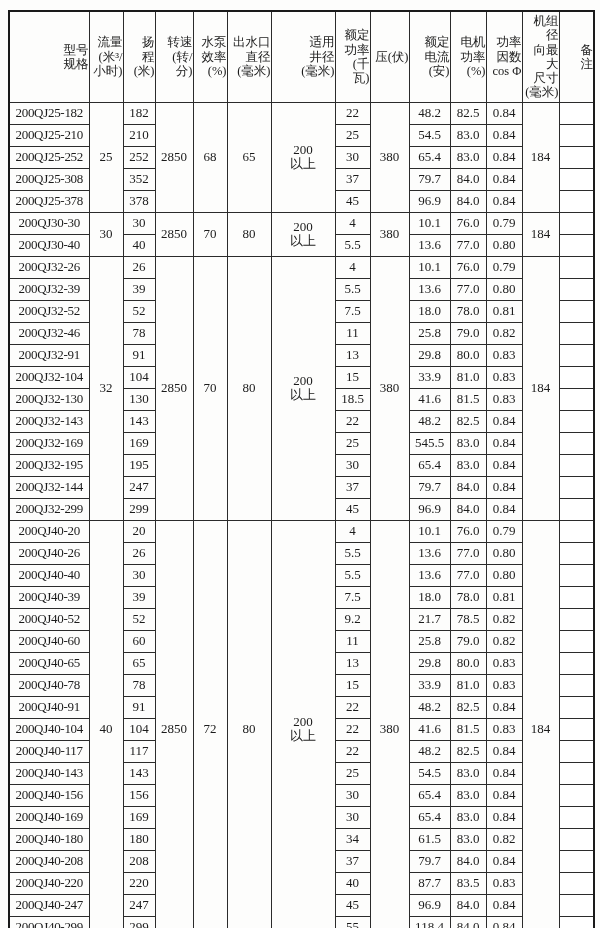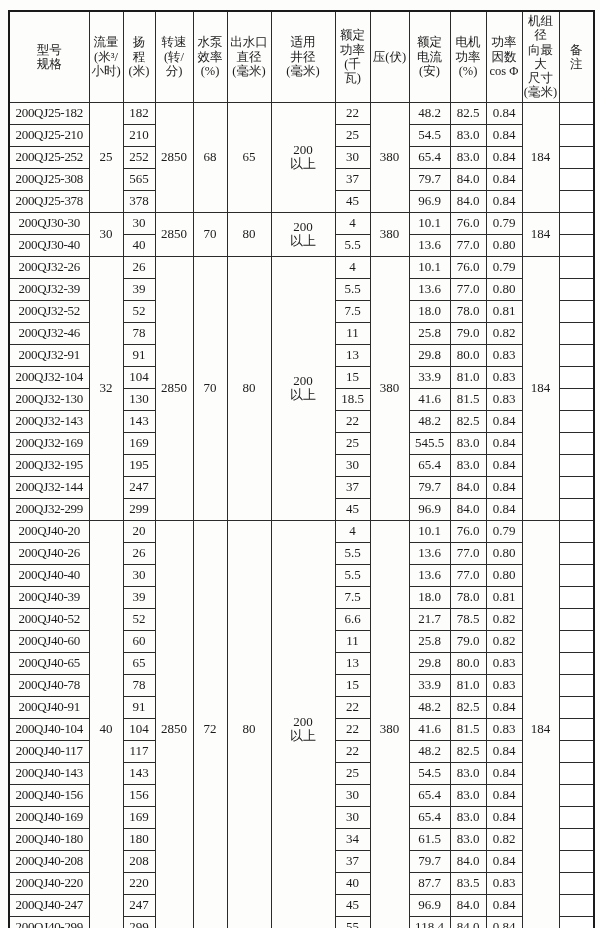--- a/index.html
+++ b/index.html
@@ -32,20 +32,21 @@
     padding: 0 1px;
     overflow: hidden;
     font-weight: normal;
   }
   table.spec th {
     font-size: 12.5px;
     line-height: 1.14;
     white-space: pre-line;
     height: 58px;
     padding: 2px 0;
+    text-align: right;
   }
   table.spec td {
     font-size: 13px;
     height: 21px;
     white-space: pre-line;
     line-height: 1.1;
   }
   td.cell-model { font-size: 12.3px; letter-spacing: -0.3px; }
   td.cell-remark { background: #fff; }
   
@@ -160,21 +161,21 @@
           <td class="cell-model">200QJ25-252</td>
           <td class="cell-head">252</td>
           <td class="cell-power">30</td>
           <td class="cell-current">65.4</td>
           <td class="cell-motor-eff">83.0</td>
           <td class="cell-cos-phi">0.84</td>
           <td class="cell-remark"></td>
         </tr>
         <tr>
           <td class="cell-model">200QJ25-308</td>
-          <td class="cell-head">565</td>
+          <td class="cell-head">352</td>
           <td class="cell-power">37</td>
           <td class="cell-current">79.7</td>
           <td class="cell-motor-eff">84.0</td>
           <td class="cell-cos-phi">0.84</td>
           <td class="cell-remark"></td>
         </tr>
         <tr>
           <td class="cell-model">200QJ25-378</td>
           <td class="cell-head">378</td>
           <td class="cell-power">45</td>
@@ -365,21 +366,21 @@
           <td class="cell-head">39</td>
           <td class="cell-power">7.5</td>
           <td class="cell-current">18.0</td>
           <td class="cell-motor-eff">78.0</td>
           <td class="cell-cos-phi">0.81</td>
           <td class="cell-remark"></td>
         </tr>
         <tr>
           <td class="cell-model">200QJ40-52</td>
           <td class="cell-head">52</td>
-          <td class="cell-power">6.6</td>
+          <td class="cell-power">9.2</td>
           <td class="cell-current">21.7</td>
           <td class="cell-motor-eff">78.5</td>
           <td class="cell-cos-phi">0.82</td>
           <td class="cell-remark"></td>
         </tr>
         <tr>
           <td class="cell-model">200QJ40-60</td>
           <td class="cell-head">60</td>
           <td class="cell-power">11</td>
           <td class="cell-current">25.8</td>

